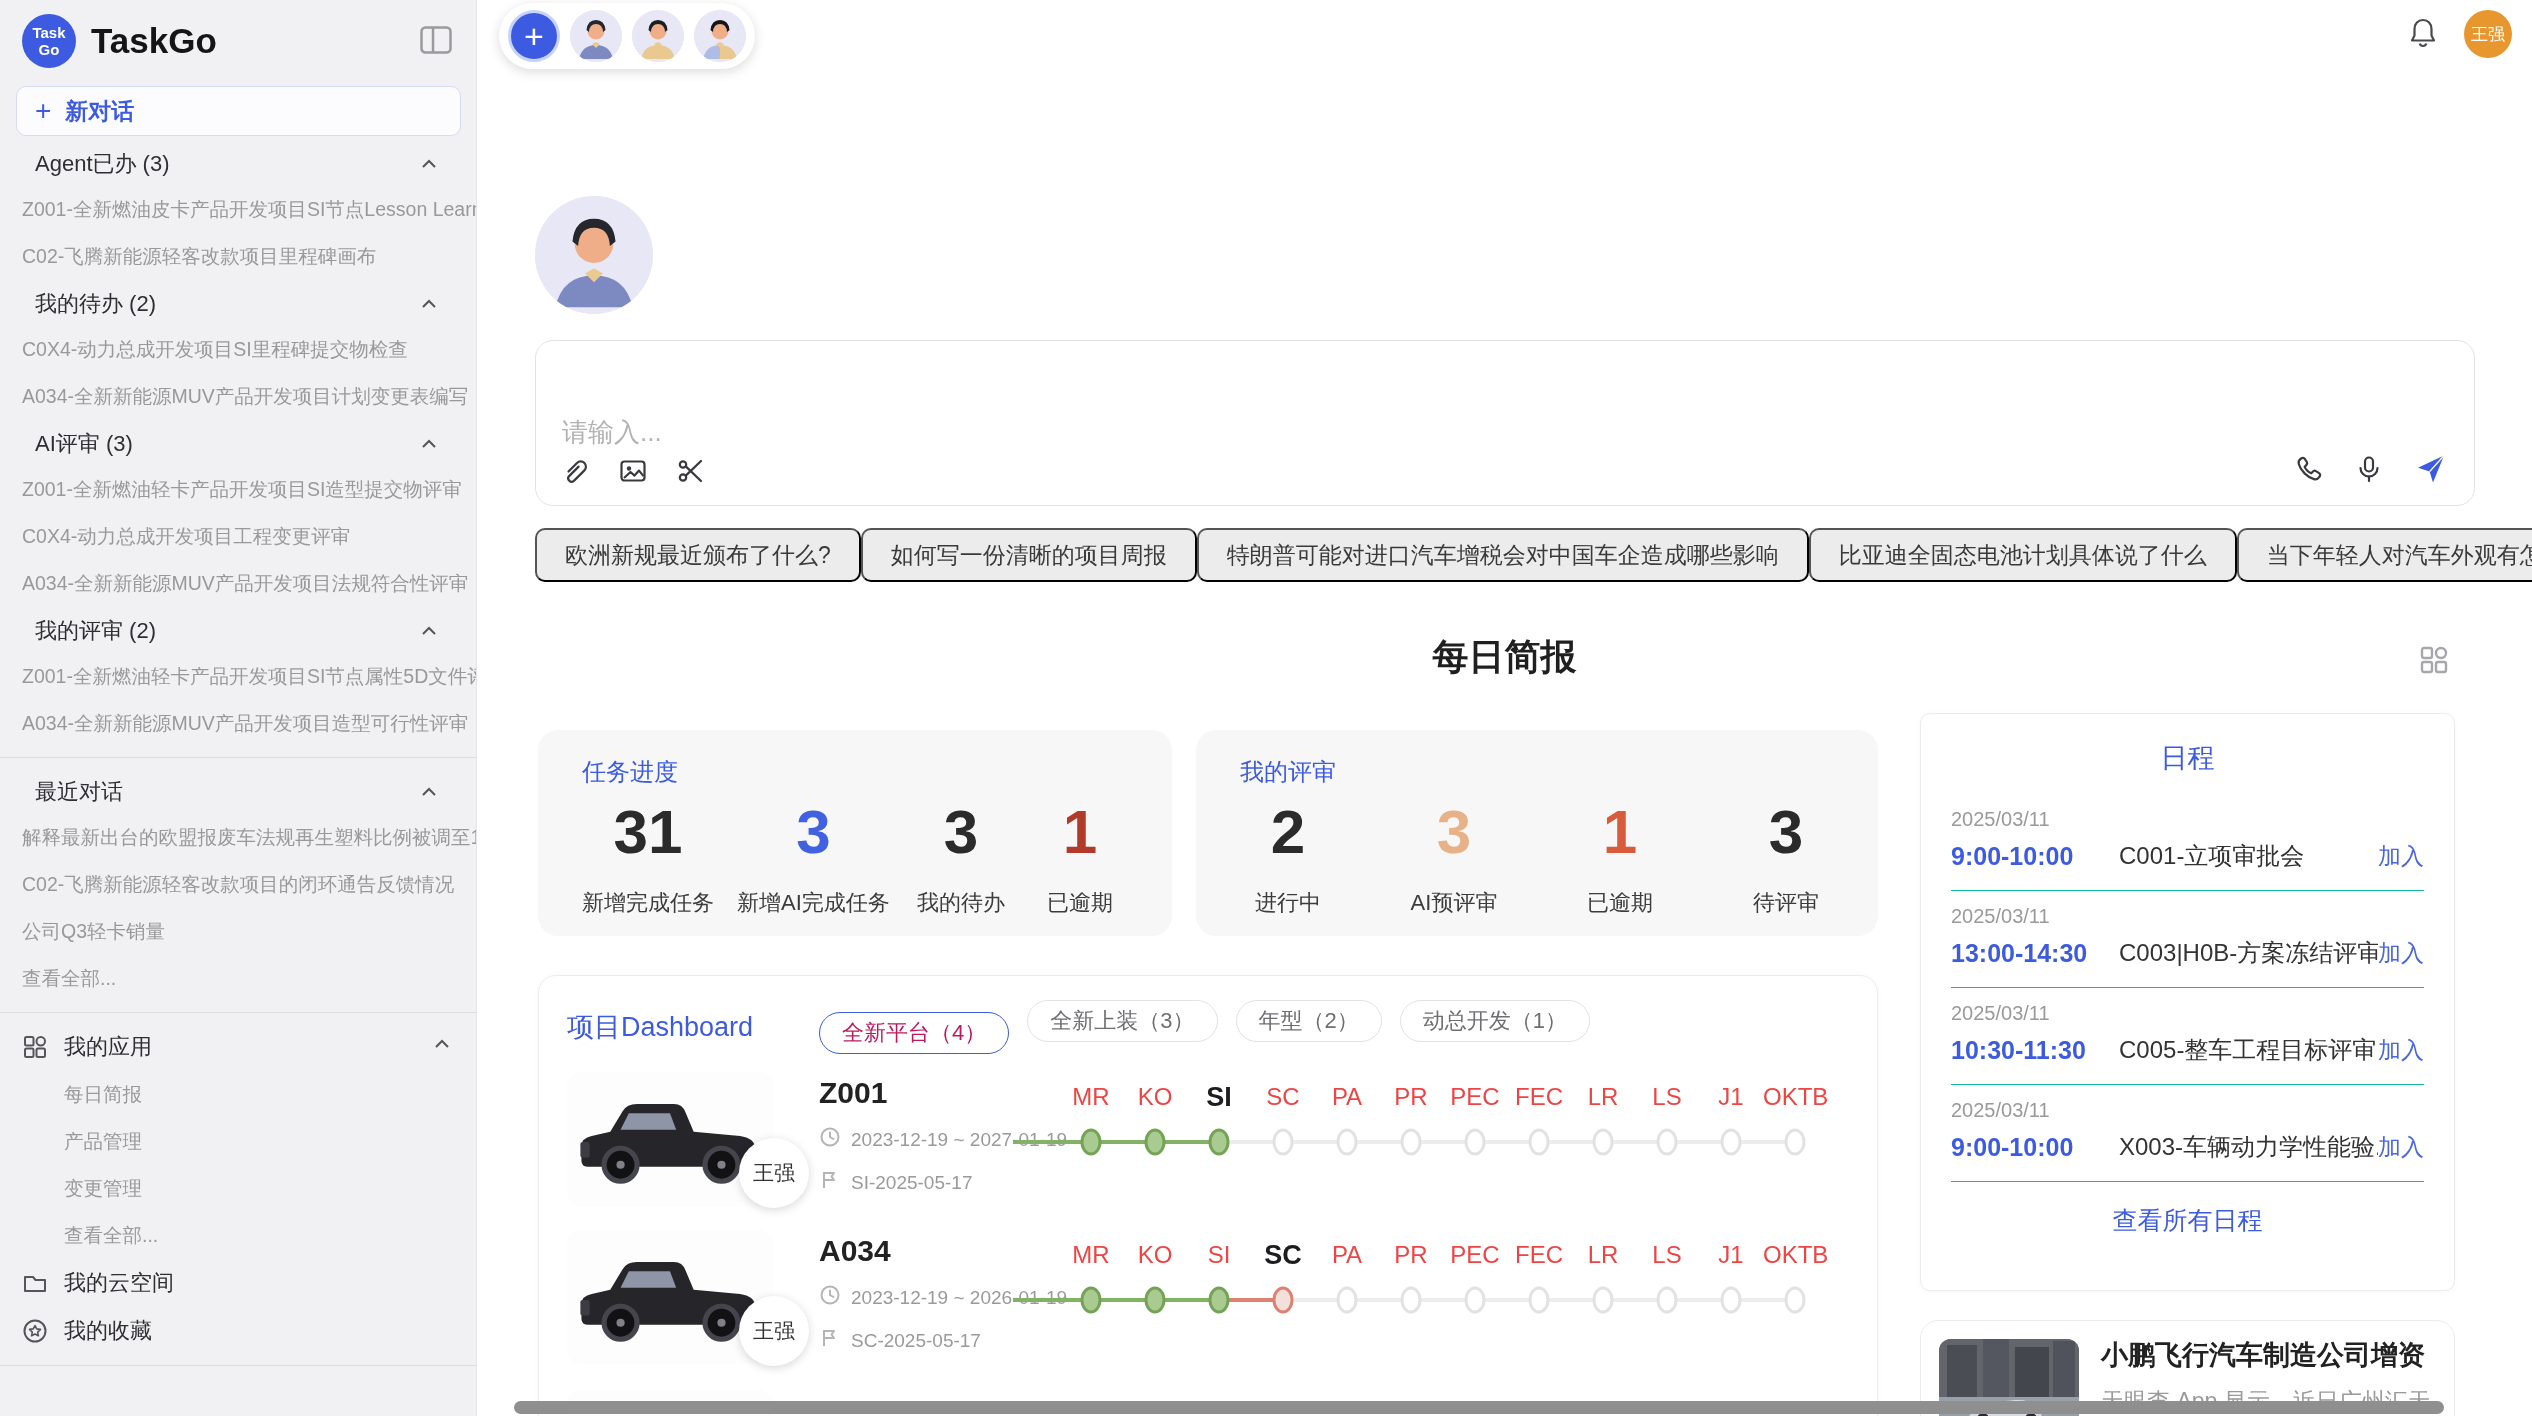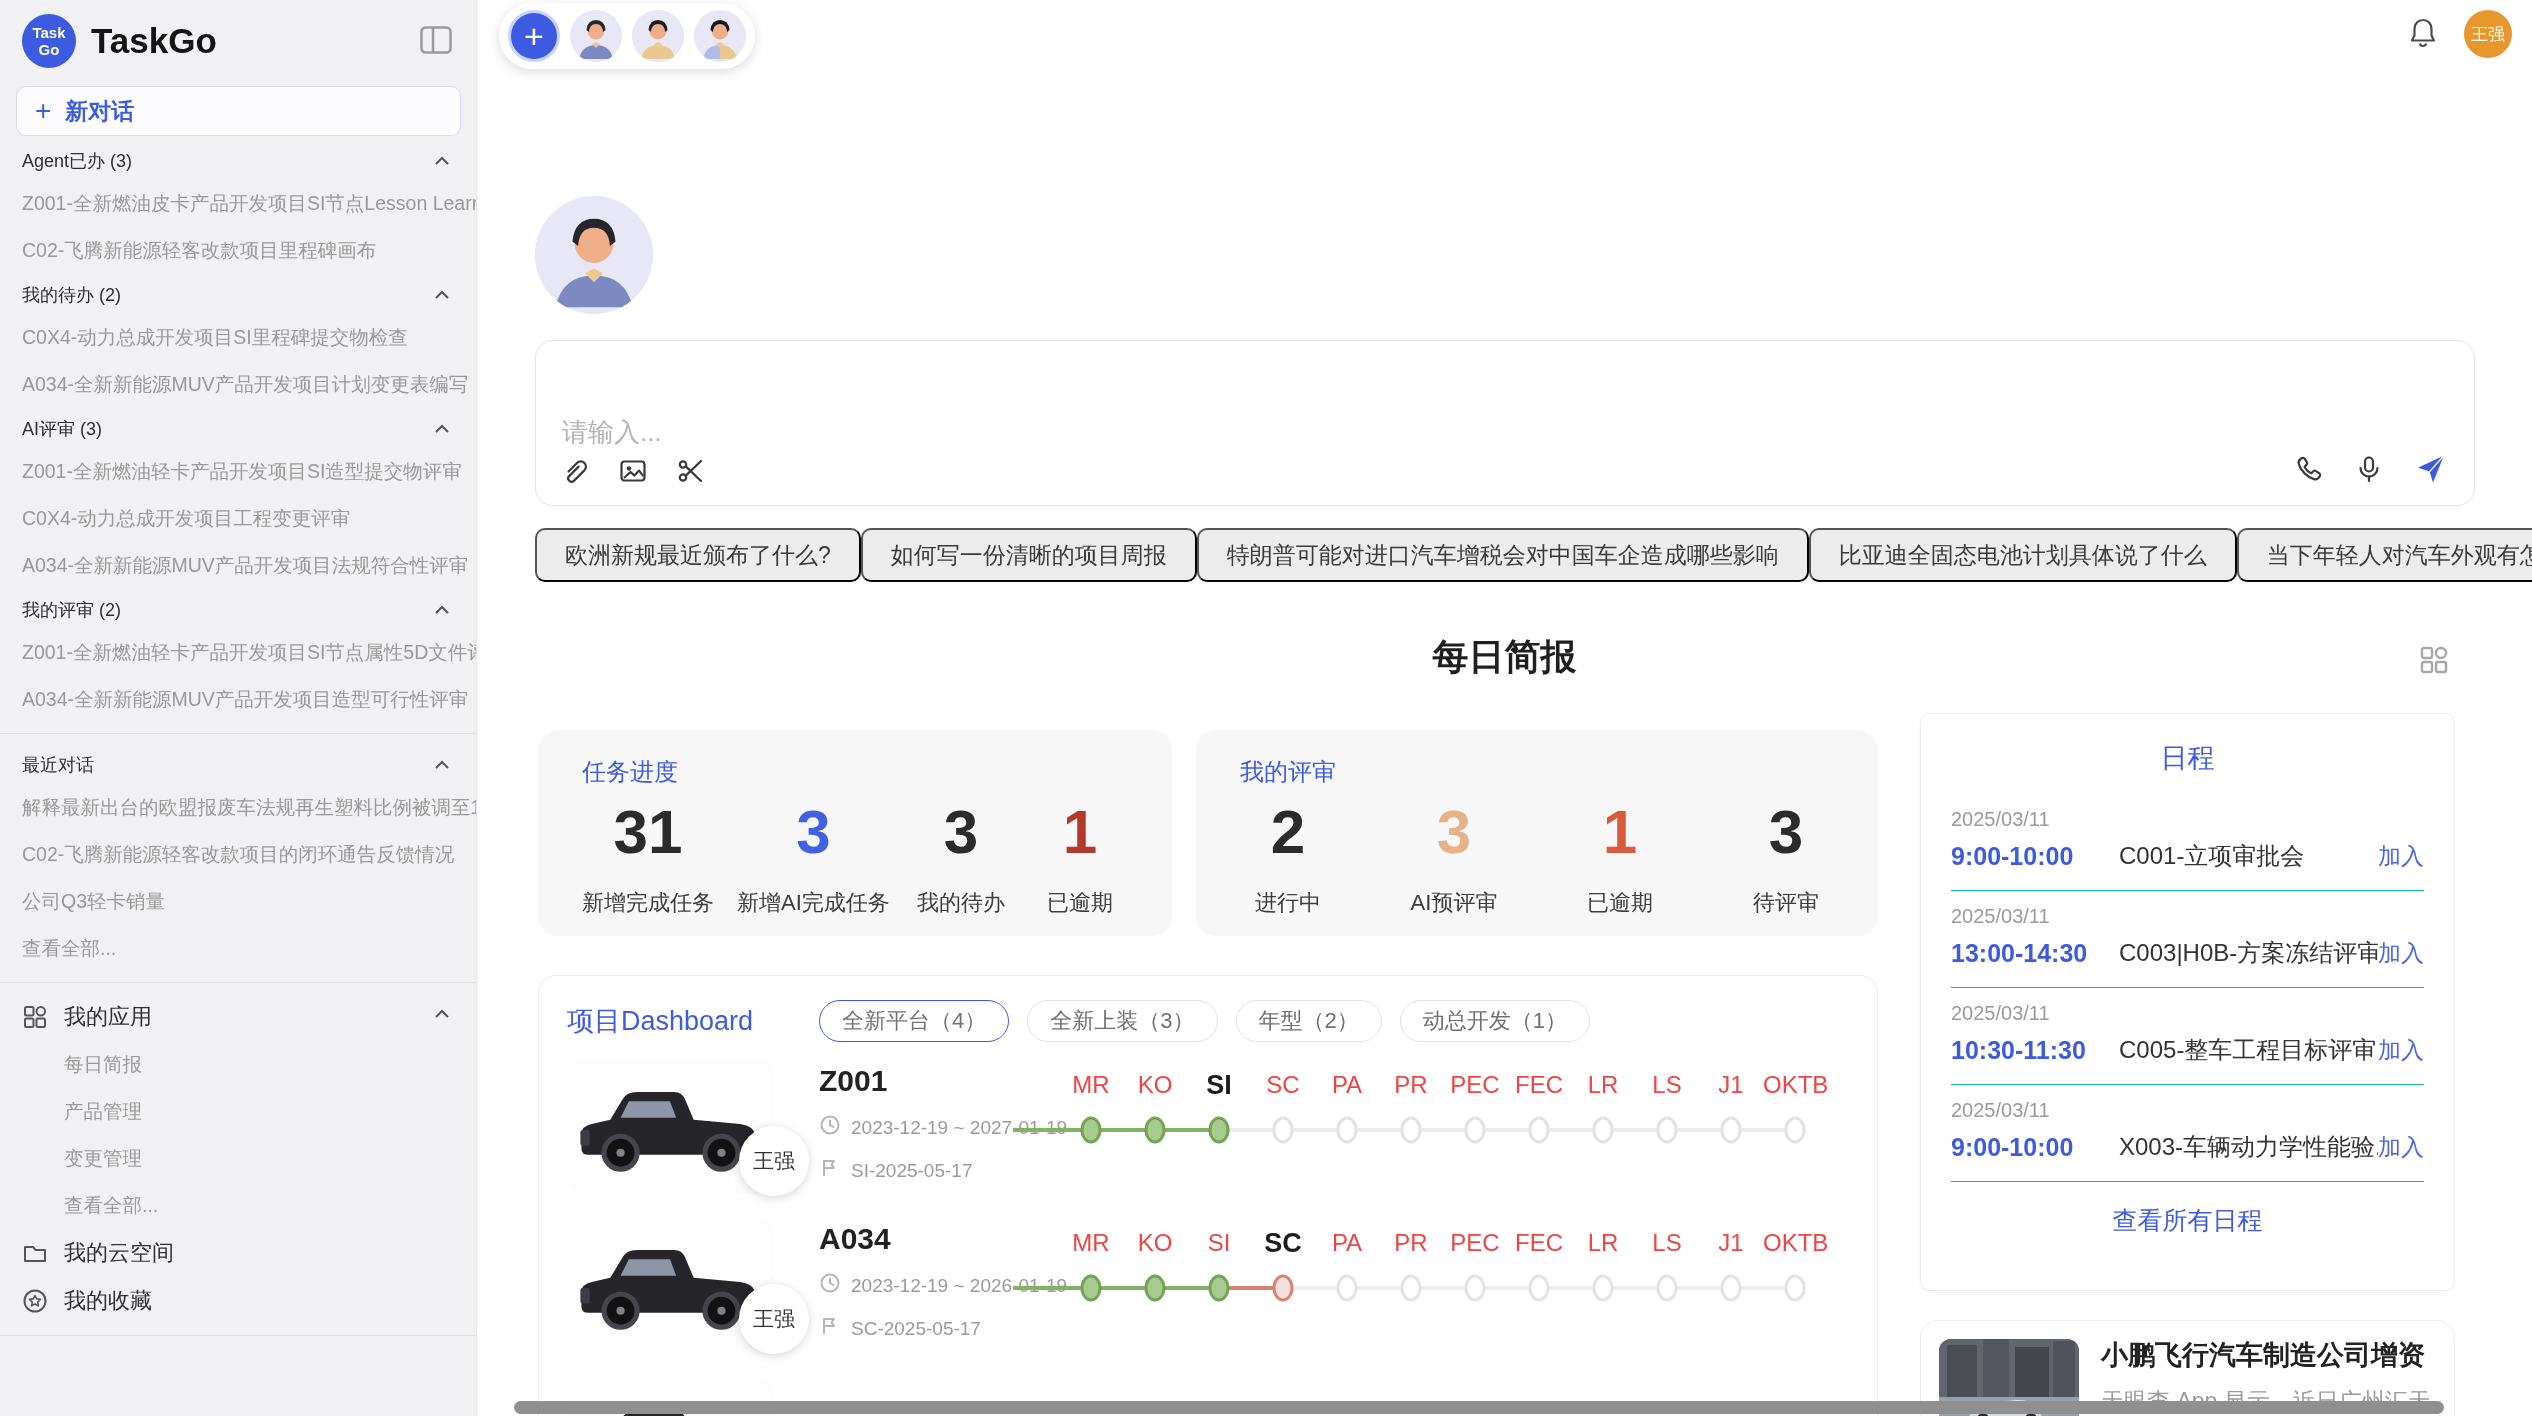--- a/index.html
+++ b/index.html
@@ -7,21 +7,21 @@
   .app { display:flex; width:2532px; height:1416px; }
 
   
   .sidebar { width:477px; height:100%; background:#f1f1f3; border-right:1px solid #e4e4e6; padding-top:8px; overflow:hidden; flex:none; }
   .logo-row { display:flex; align-items:center; padding:0 22px; height:66px; }
   .logo { width:54px; height:54px; border-radius:50%; background:#3d5be0; color:#fff; display:flex; flex-direction:column; align-items:center; justify-content:center; font-size:15px; line-height:17px; font-weight:700; flex:none; }
   .app-title { font-size:35px; font-weight:700; color:#151515; margin-left:15px; flex:1; }
   .collapse-btn { background:none; border:none; cursor:pointer; padding:2px; }
   .new-chat { margin:12px 16px 4px; display:flex; align-items:center; gap:14px; width:445px; height:50px; border-radius:10px; border:1px solid #d7dbf1; background:#fcfcfe; color:#3d5be0; font-size:23px; font-weight:600; padding:0 18px; cursor:pointer; }
   .new-chat .plus { font-size:28px; font-weight:400; line-height:1; }
-  .sb-header { display:flex; align-items:center; padding:9px 22px 7px; font-size:18px; color:#2f2f33; font-weight:500;justify-content:flex-end; }
+  .sb-header { display:flex; align-items:center; padding:9px 35px 7px; font-size:22px; color:#2f2f33; font-weight:500;justify-content:flex-end; }
   .sb-header .chev { margin-left:auto; display:flex; }
   .sb-item { padding:10px 8px 10px 22px; font-size:19.5px; color:#999; white-space:nowrap; overflow:hidden; cursor:pointer; }
   .sb-divider { height:1px; background:#dddde0; margin:10px 0; }
   .icon-row { display:flex; align-items:center; gap:16px; padding:9px 22px; font-size:22px; color:#2f2f33; cursor:pointer; }
   .icon-row .ric { display:flex; width:26px; justify-content:center; }
   .sb-item.sub { padding-left:64px; }
 
   
   .main { position:relative; flex:1; height:100%; background:#fff; overflow:hidden; }
 
@@ -58,21 +58,21 @@
   .stat-col { text-align:center; min-width:96px; }
   .stat-val { font-size:62px; font-weight:600; line-height:1.1; }
   .stat-lbl { font-size:22px; color:#3c3c3c; margin-top:22px; }
   .c-dark{color:#2b2b2b;} .c-blue{color:#4161e0;} .c-red{color:#b23a2a;} .c-tan{color:#e7b287;} .c-orange{color:#d85b3c;}
 
   .dashboard { position:absolute; left:61px; top:975px; width:1340px; height:470px; background:#fff; border:1.5px solid #ececef; border-radius:18px; padding:24px 28px; overflow:hidden; box-shadow:0 1px 6px rgba(0,0,0,.03); }
   .dash-head { display:flex; align-items:center; }
   .dash-title { font-size:27px; color:#3d5be0; margin-right:66px; }
   .tabs { display:flex; gap:18px; }
   .tab { height:42px; border-radius:21px; border:1.5px solid #e2e2e5; background:#fff; color:#6f6f73; font-size:22px; padding:0 22px; display:flex; align-items:center; cursor:pointer; white-space:nowrap; }
-  .tab.active { border-color:#3d5be0; color:#737373; }
+  .tab.active { border-color:#3d5be0; color:#be185d;margin-top:12px; }
 
   .proj-row { position:relative; display:flex; height:134px; }
   .proj-row.r1 { margin-top:18px; } .proj-row.r2 { margin-top:24px; } .proj-row.partial { margin-top:26px; }
   .car-wrap { position:relative; width:206px; height:134px; flex:none; }
   .car-img { width:100%; height:100%; border-radius:14px; overflow:hidden; background:#fdfdfd; }
   .owner-badge { position:absolute; right:-36px; bottom:-2px; width:70px; height:70px; border-radius:50%; background:#fff; box-shadow:0 2px 10px rgba(0,0,0,.16); display:flex; align-items:center; justify-content:center; font-size:21px; color:#333; }
   .proj-info { margin-left:46px; width:230px; flex:none; padding-top:4px; }
   .proj-code { font-size:30px; font-weight:700; color:#222; }
   .meta { display:flex; align-items:center; gap:10px; color:#9a9a9a; font-size:19px; margin-top:16px; white-space:nowrap; }
   .timeline { flex:1; display:flex; padding-top:8px; margin-left:10px; }

